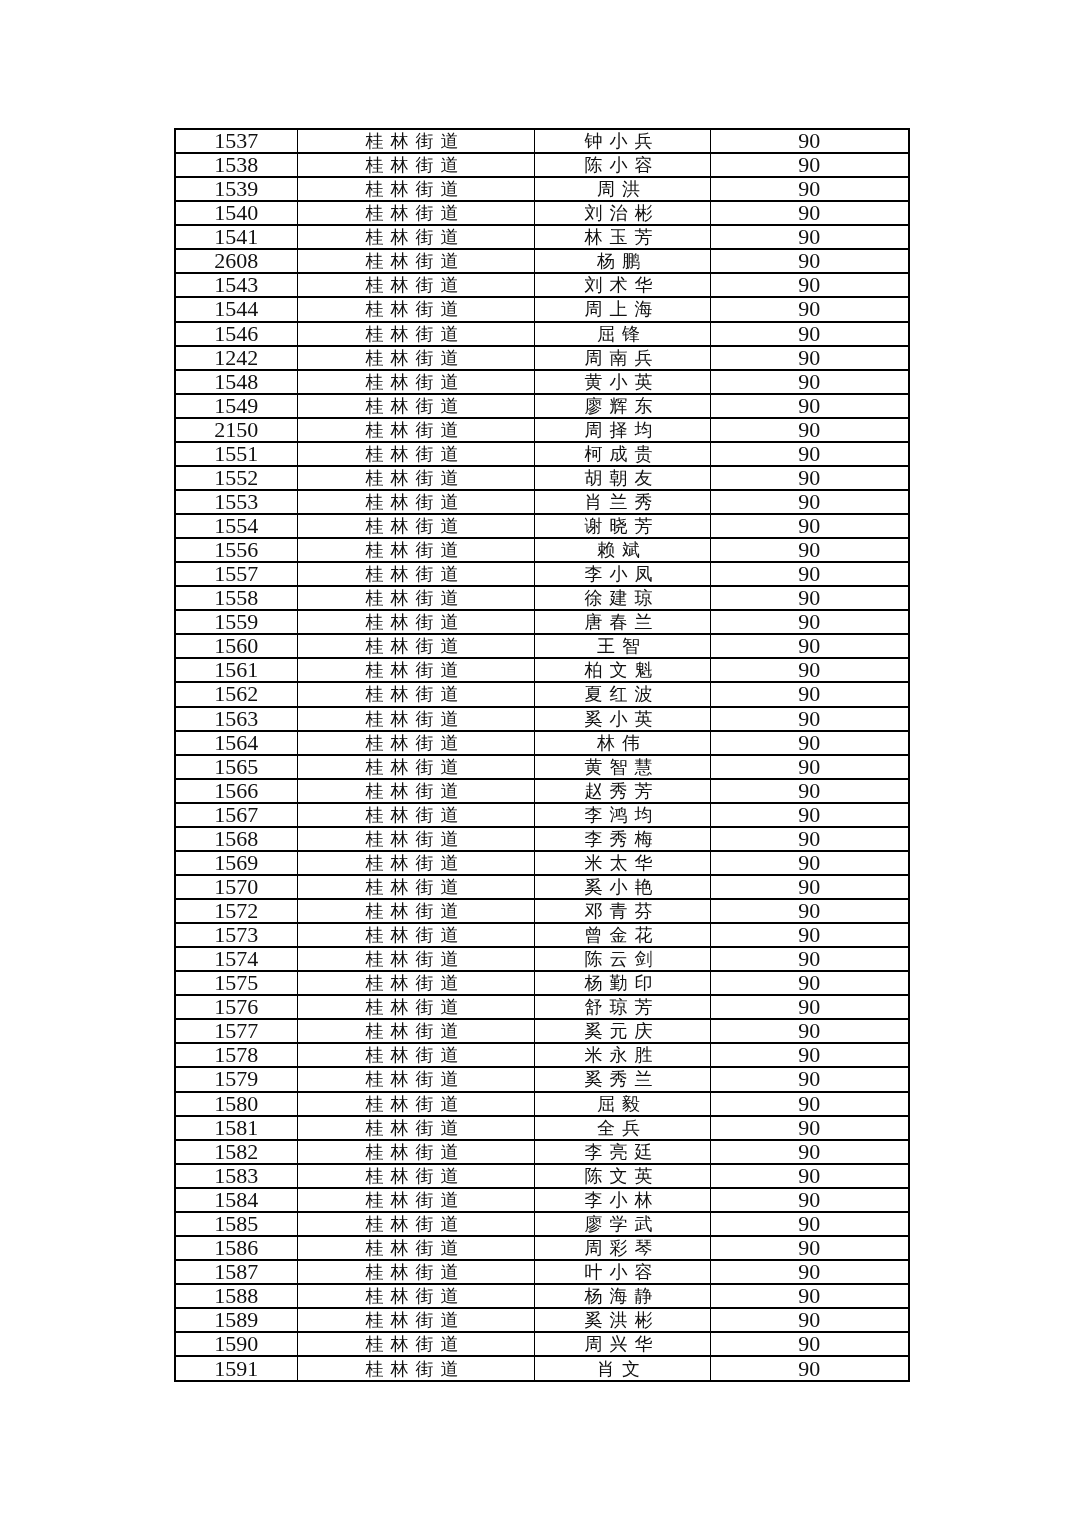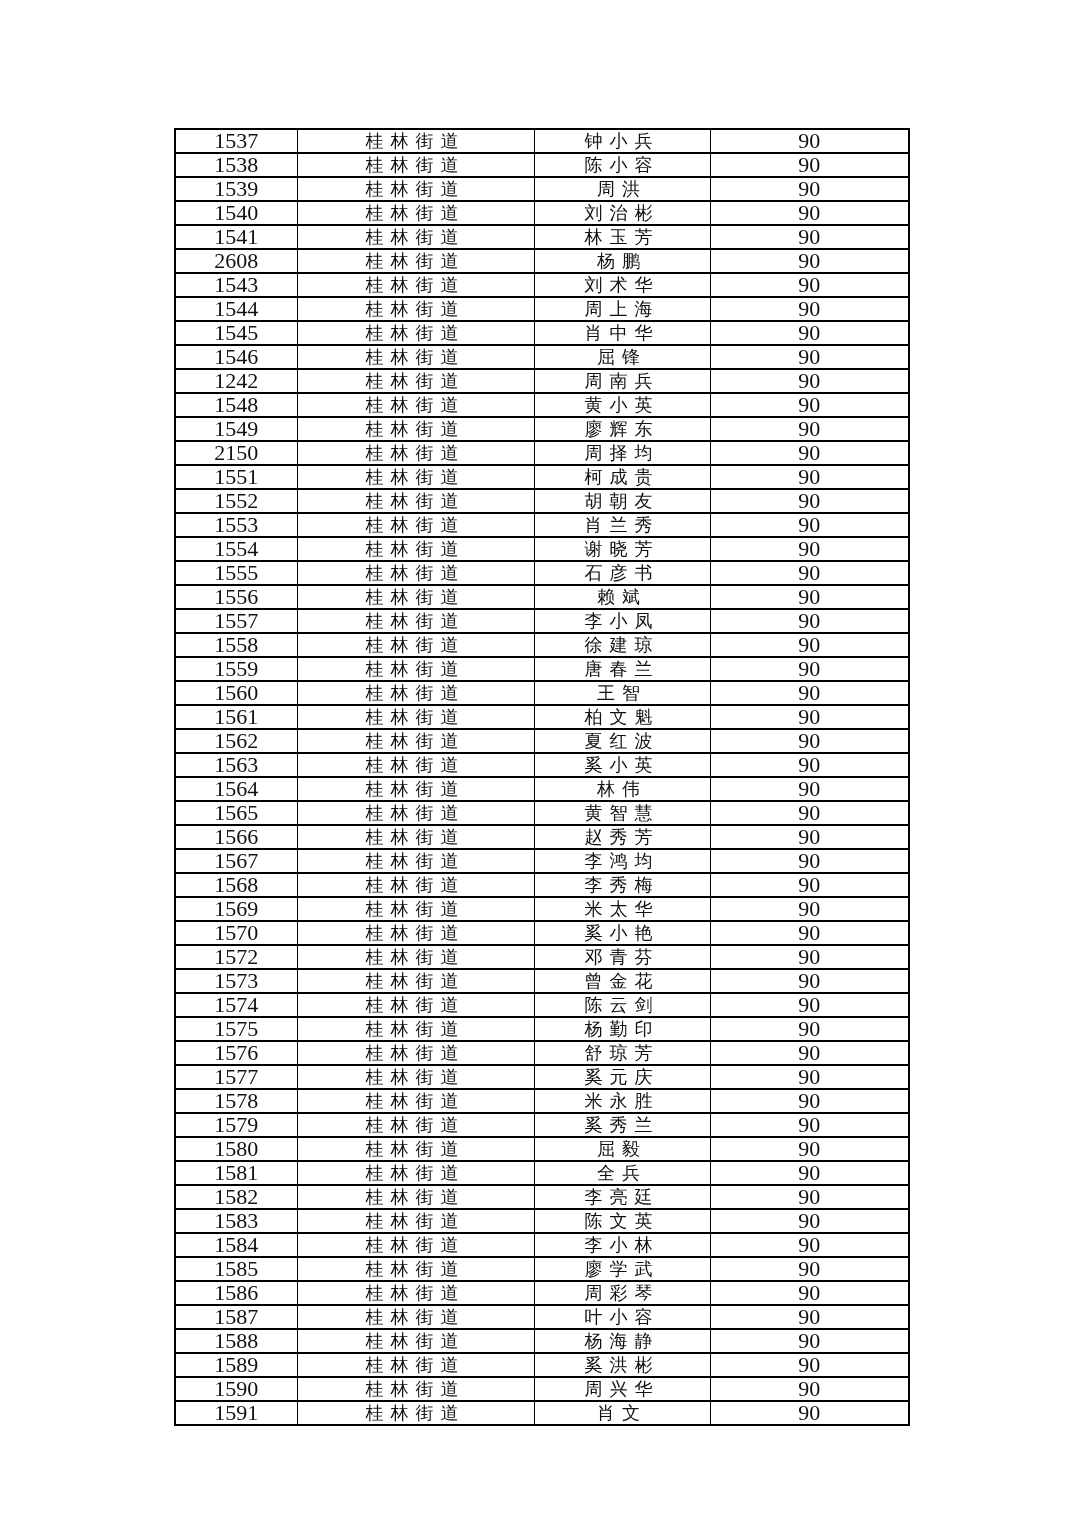--- a/index.html
+++ b/index.html
@@ -103,26 +103,20 @@
     <td class="cjk">刘术华</td>
     <td class="num">90</td>
   </tr>
         <tr>
     <td class="num">1544</td>
     <td class="cjk">桂林街道</td>
     <td class="cjk">周上海</td>
     <td class="num">90</td>
   </tr>
         <tr>
-    <td class="num">1545</td>
-    <td class="cjk">桂林街道</td>
-    <td class="cjk">肖中华</td>
-    <td class="num">90</td>
-  </tr>
-        <tr>
     <td class="num">1546</td>
     <td class="cjk">桂林街道</td>
     <td class="cjk">屈锋</td>
     <td class="num">90</td>
   </tr>
         <tr>
     <td class="num">1242</td>
     <td class="cjk">桂林街道</td>
     <td class="cjk">周南兵</td>
     <td class="num">90</td>
@@ -160,26 +154,20 @@
         <tr>
     <td class="num">1553</td>
     <td class="cjk">桂林街道</td>
     <td class="cjk">肖兰秀</td>
     <td class="num">90</td>
   </tr>
         <tr>
     <td class="num">1554</td>
     <td class="cjk">桂林街道</td>
     <td class="cjk">谢晓芳</td>
-    <td class="num">90</td>
-  </tr>
-        <tr>
-    <td class="num">1555</td>
-    <td class="cjk">桂林街道</td>
-    <td class="cjk">石彦书</td>
     <td class="num">90</td>
   </tr>
         <tr>
     <td class="num">1556</td>
     <td class="cjk">桂林街道</td>
     <td class="cjk">赖斌</td>
     <td class="num">90</td>
   </tr>
         <tr>
     <td class="num">1557</td>

